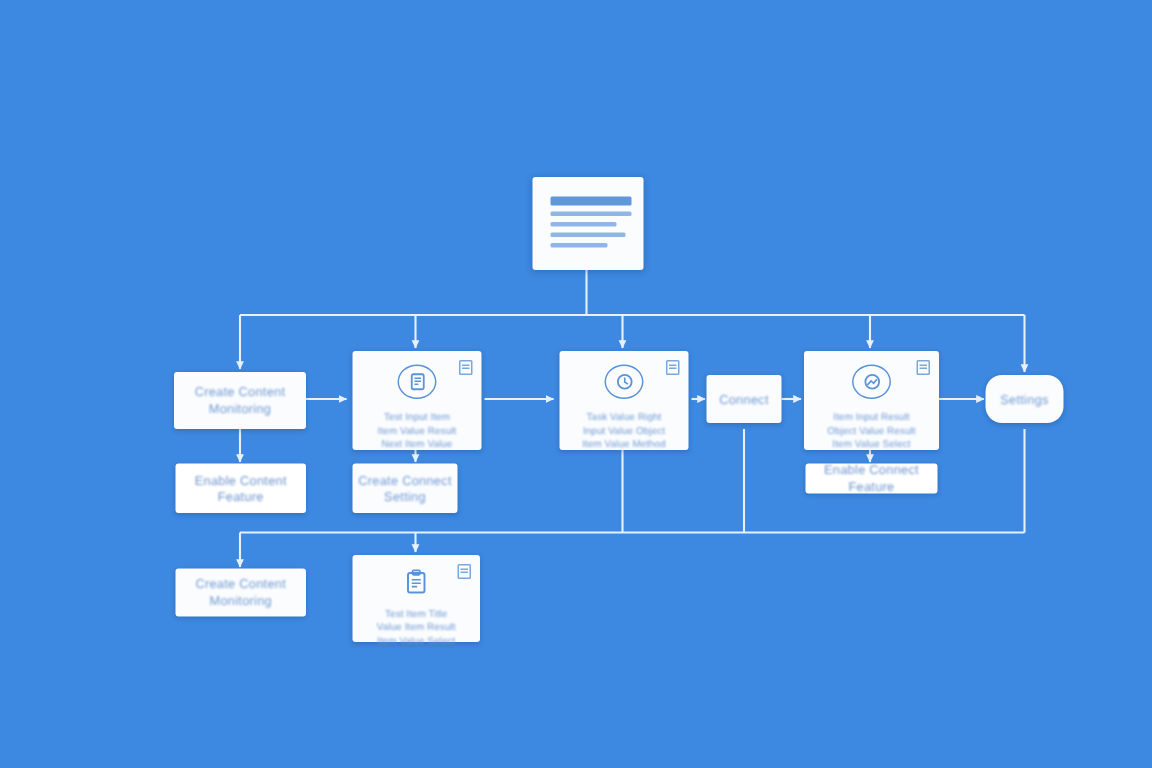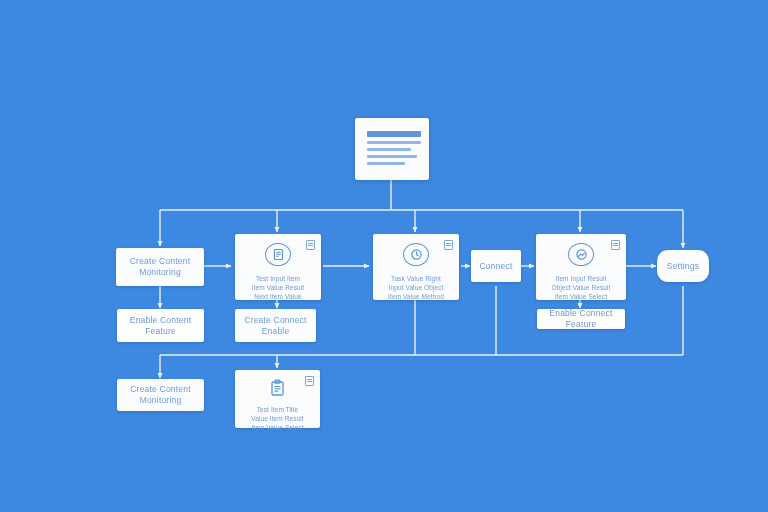--- a/index.html
+++ b/index.html
@@ -247,23 +247,23 @@
 
   <div class="node white box" style="left:657px; top:250px; width:52px; height:32px;border-radius:11px;">
     <div class="label md">Settings</div>
   </div>
 
   <div class="node tinted box" style="left:117px; top:309px; width:87px; height:33px;">
     <div class="label sm">Enable Content</div>
     <div class="label sm">Feature</div>
   </div>
 
-  <div class="node white box" style="left:235px; top:309px; width:81px; height:33px;align-items:center;">
+  <div class="node white box" style="left:235px; top:309px; width:70px; height:33px;align-items:center;">
     <div class="label sm">Create Connect</div>
-    <div class="label sm">Enable</div>
+    <div class="label sm">Setting</div>
   </div>
 
   <div class="node tinted box" style="left:537px; top:309px; width:88px; height:20px;">
     <div class="label sm">Enable Connect</div>
     <div class="label sm">Feature</div>
   </div>
 
   <div class="node white box" style="left:117px; top:379px; width:87px; height:32px;">
     <div class="label md">Create Content</div>
     <div class="label md">Monitoring</div>

